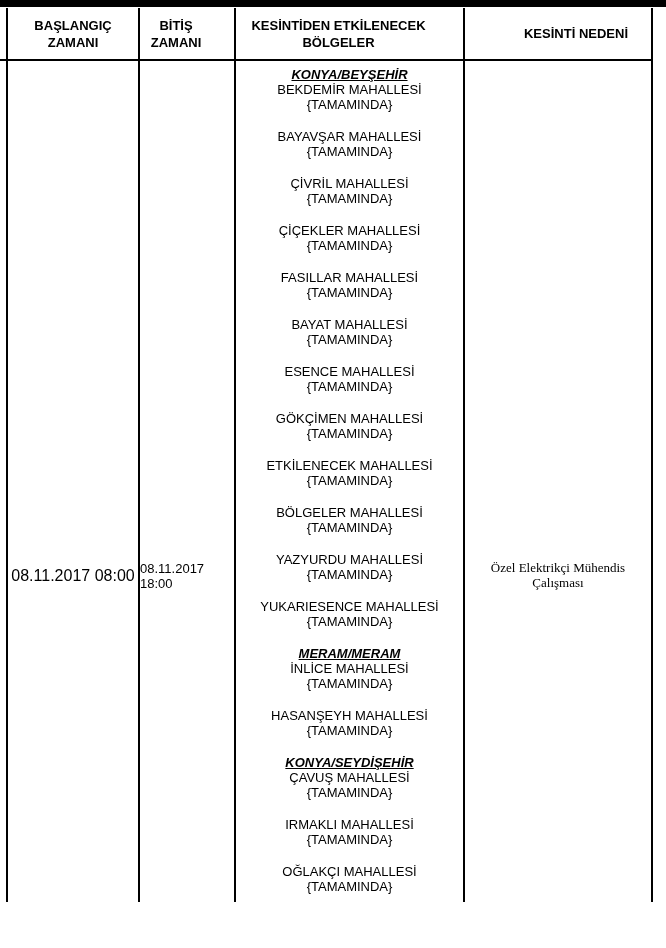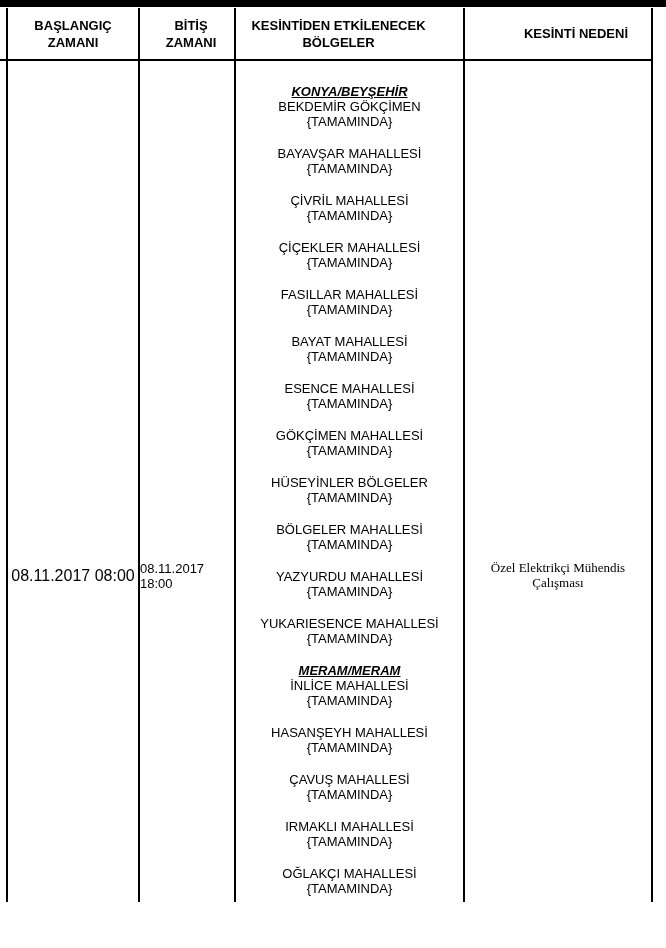--- a/index.html
+++ b/index.html
@@ -51,30 +51,30 @@
     flex-direction: column;
     align-items: center;
     justify-content: center;
     font-size: 13px;
     font-weight: bold;
     line-height: 17px;
     text-align: center;
     letter-spacing: 0px;
   }
   .hc1 { left: 8px;   width: 130px; }
-  .hc2 { left: 155px; width: 72px;  }
+  .hc2 { left: 140px; width: 72px;  }
   .hc3 { left: 236px; width: 205px; }
   .hc4 { left: 465px; width: 222px; }
 
   
   .regions {
     position: absolute;
     left: 236px; top: 61px;
     width: 227px;
-    padding-top: 23px;
+    padding-top: 6px;
     font-size: 13px;
     line-height: 15px;
     text-align: center;
   }
   .region-group-header {
     font-weight: bold;
     font-style: italic;
     text-decoration: underline;
   }
   .region-item { margin-bottom: 17px; }
@@ -141,21 +141,21 @@
 
   <div class="end-time">
     <div>08.11.2017</div>
     <div>18:00</div>
   </div>
 
   <div class="regions">
       <div class="region-group">
         <div class="region-group-header">KONYA/BEYŞEHİR</div>
         <div class="region-item">
-          <div class="region-name">BEKDEMİR GÖKÇİMEN</div>
+          <div class="region-name">BEKDEMİR MAHALLESİ</div>
           <div class="region-scope">{TAMAMINDA}</div>
         </div>
         <div class="region-item">
           <div class="region-name">BAYAVŞAR MAHALLESİ</div>
           <div class="region-scope">{TAMAMINDA}</div>
         </div>
         <div class="region-item">
           <div class="region-name">ÇİVRİL MAHALLESİ</div>
           <div class="region-scope">{TAMAMINDA}</div>
         </div>
@@ -173,21 +173,21 @@
         </div>
         <div class="region-item">
           <div class="region-name">ESENCE MAHALLESİ</div>
           <div class="region-scope">{TAMAMINDA}</div>
         </div>
         <div class="region-item">
           <div class="region-name">GÖKÇİMEN MAHALLESİ</div>
           <div class="region-scope">{TAMAMINDA}</div>
         </div>
         <div class="region-item">
-          <div class="region-name">HÜSEYİNLER BÖLGELER</div>
+          <div class="region-name">ETKİLENECEK MAHALLESİ</div>
           <div class="region-scope">{TAMAMINDA}</div>
         </div>
         <div class="region-item">
           <div class="region-name">BÖLGELER MAHALLESİ</div>
           <div class="region-scope">{TAMAMINDA}</div>
         </div>
         <div class="region-item">
           <div class="region-name">YAZYURDU MAHALLESİ</div>
           <div class="region-scope">{TAMAMINDA}</div>
         </div>
@@ -201,20 +201,21 @@
         <div class="region-item">
           <div class="region-name">İNLİCE MAHALLESİ</div>
           <div class="region-scope">{TAMAMINDA}</div>
         </div>
         <div class="region-item">
           <div class="region-name">HASANŞEYH MAHALLESİ</div>
           <div class="region-scope">{TAMAMINDA}</div>
         </div>
       </div>
       <div class="region-group">
+        <div class="region-group-header">KONYA/SEYDİŞEHİR</div>
         <div class="region-item">
           <div class="region-name">ÇAVUŞ MAHALLESİ</div>
           <div class="region-scope">{TAMAMINDA}</div>
         </div>
         <div class="region-item">
           <div class="region-name">IRMAKLI MAHALLESİ</div>
           <div class="region-scope">{TAMAMINDA}</div>
         </div>
         <div class="region-item">
           <div class="region-name">OĞLAKÇI MAHALLESİ</div>

